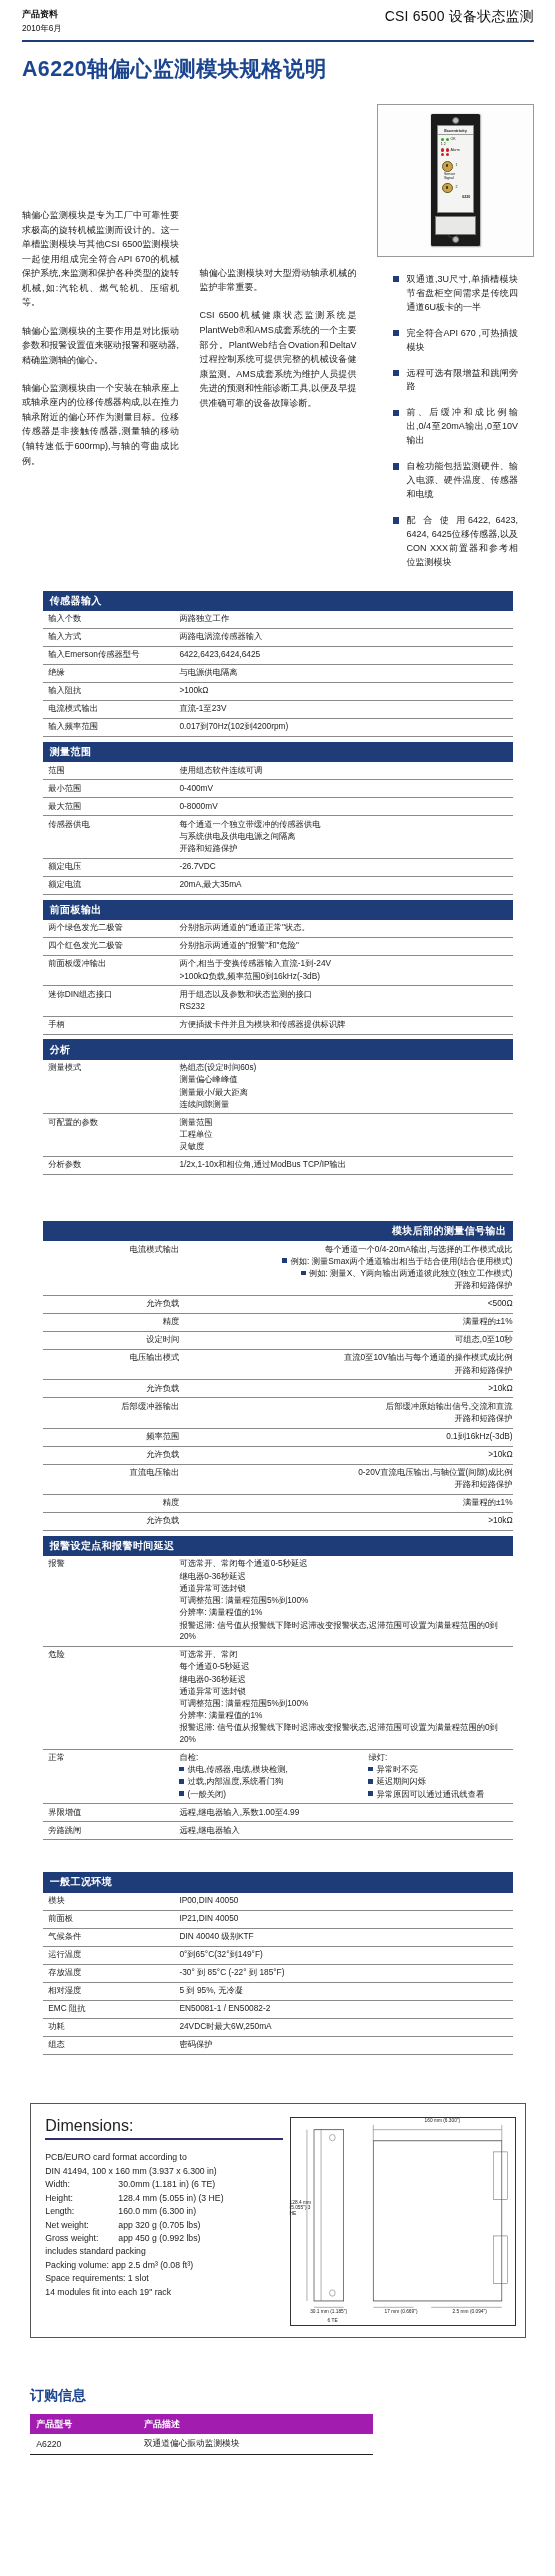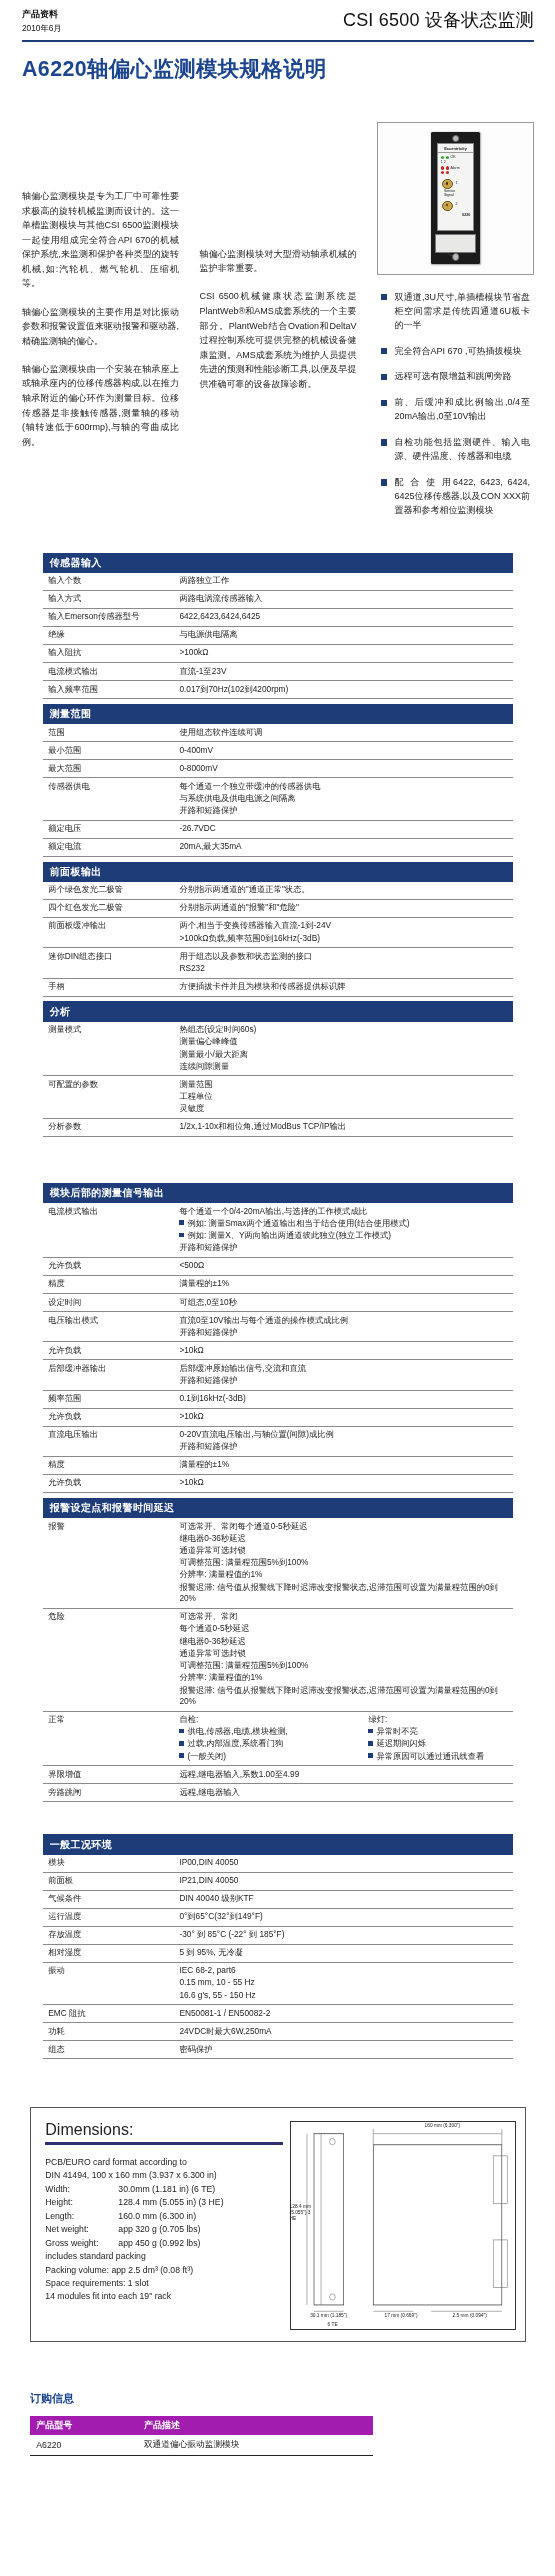--- a/index.html
+++ b/index.html
@@ -3,21 +3,21 @@
 <meta charset="utf-8">
 <style>
   html,body{margin:0;padding:0;background:#fff;}
   body{width:556px;font-family:"Liberation Sans","DejaVu Sans",sans-serif;color:#222;}
   .page{width:556px;height:2576px;box-sizing:border-box;padding:8px 22px 0 22px;overflow:hidden;background:#fff;}
 
   
   .hdr{display:flex;justify-content:space-between;align-items:flex-start;}
   .eyebrow{font-size:9px;font-weight:bold;color:#111;}
   .docdate{font-size:8.3px;color:#111;margin-top:2.4px;}
-  .prodline{font-size:18px;color:#111;letter-spacing:0.2px;}
+  .prodline{font-size:14px;color:#111;letter-spacing:0.2px;}
   .hdr-rule{height:1.6px;background:#1e3d78;margin-top:5.6px;}
   h1.title{font-size:21.4px;color:#1c4590;margin:12.7px 0 20.6px 0;font-weight:bold;letter-spacing:0.4px;}
 
   
   .intro{display:flex;gap:20.6px;min-height:444px;align-items:center;}
   .intro .col{flex:1;min-width:0;}
   .intro-p{font-size:9px;line-height:1.62;margin:0 0 13.5px 0;text-align:justify;}
 
   
   .module-figure{border:0.8px solid #999;background:#fdfdfd;height:151px;display:flex;align-items:center;justify-content:center;margin-bottom:16px;}
@@ -33,28 +33,28 @@
   .conn{width:8.7px;height:8.7px;border-radius:50%;background:#c9a44c;border:1.6px solid #6f5a1e;margin:3.2px 0 0 4.8px;position:relative;}
   .conn:after{content:"";position:absolute;left:2.4px;top:2.4px;width:2.4px;height:2.4px;border-radius:50%;background:#3a3012;}
   .connrow{display:flex;align-items:center;gap:2.4px;}
   .sensorlab{font-size:3.6px;line-height:4px;margin-left:6.3px;}
   .modelno{font-size:3.6px;text-align:right;margin:1.6px 3.2px 0 0;font-weight:bold;}
   .cfg{position:absolute;left:8px;bottom:-25.4px;width:11px;height:11px;border-radius:50%;background:#111;border:1.6px solid #444;}
   .cfglab{position:absolute;left:25.4px;bottom:-22px;font-size:3.6px;color:#222;}
   .mod .blank{position:absolute;left:4px;right:4px;bottom:11px;height:17.5px;background:#e8e8e6;border:0.8px solid #777;}
 
   
-  ul.features{list-style:none;margin:4px;padding:0;}
+  ul.features{list-style:none;margin:16px;padding:0;}
   ul.features li{font-size:9px;line-height:1.55;margin-bottom:12px;position:relative;padding-left:13.5px;text-align:justify;}
   ul.features li .sqb{position:absolute;left:0;top:3.2px;width:6.3px;height:6.3px;background:#1e3d78;}
 
   
   #spec-tables{margin:0 21.4px;}
   .spec-section{margin-top:4.8px;}
-  .gap-lg{margin-top:46px;} .gap-md{margin-top:32px;}
+  .gap-lg{margin-top:46px;text-align:right;} .gap-md{margin-top:32px;}
   .spec-bar{background:#1e3d78;color:#fff;font-size:10px;font-weight:bold;padding:3.2px 6.3px;letter-spacing:0.4px;}
   .spec-row{display:flex;border-bottom:0.8px solid #8a8a8a;padding:2.4px 0;font-size:8.3px;line-height:1.38;}
   .spec-label{width:136px;flex:none;padding-left:4.8px;box-sizing:border-box;}
   .spec-value{flex:1;display:flex;min-width:0;}
   .spec-value.single{display:block;}
   .spec-subcol{min-width:0;} .spec-subcol:first-child{width:189px;flex:none;} .spec-subcol:last-child{flex:1;}
   .spec-line{margin-bottom:0.8px;}
   .sq{display:inline-block;width:4.8px;height:4.8px;background:#1e3d78;margin-right:3.2px;position:relative;top:-0.8px;}
 
   
@@ -65,21 +65,21 @@
   .dims-line{font-size:8.7px;line-height:1.55;color:#222;display:flex;}
   .dims-l{width:73px;flex:none;}
   .dims-drawing{flex:1;position:relative;margin-left:6.3px;}
   .draw-frame{position:absolute;inset:0;border:1.2px solid #333;}
   .dlabel{position:absolute;font-size:4.8px;color:#222;line-height:1.25;}
   svg .ln{stroke:#444;stroke-width:1;fill:none;}
   svg .thin{stroke:#666;stroke-width:.7;fill:none;}
 
   
   .ordering{margin:49px 8px 0 8px;}
-  .ordering-title{font-size:11px;font-weight:bold;color:#1c4590;margin-bottom:9.5px;}
+  .ordering-title{font-size:14px;font-weight:bold;color:#1c4590;margin-bottom:9.5px;}
   .ord-table{width:343px;border-collapse:collapse;}
   .ord-table th{background:#a21caf;color:#fff;font-size:9px;text-align:left;padding:3.2px 6.3px;font-weight:bold;}
   .ord-table td{font-size:8.7px;padding:4px 6.3px;border-bottom:1.6px solid #222;}
   .ord-table th:first-child,.ord-table td:first-child{width:95px;}
 </style>
 </head>
 <body>
 
 <div class="page">
 
@@ -462,28 +462,20 @@
             <div class="spec-line">-30° 到 85°C (-22° 到 185°F)</div>
           </div>
         </div>
         <div class="spec-row">
           <div class="spec-label">相对湿度</div>
           <div class="spec-value single">
             <div class="spec-line">5 到 95%, 无冷凝</div>
           </div>
         </div>
         <div class="spec-row">
-          <div class="spec-label">振动</div>
-          <div class="spec-value single">
-            <div class="spec-line">IEC 68-2, part6</div>
-            <div class="spec-line">0.15 mm, 10 - 55 Hz</div>
-            <div class="spec-line">16.6 g's, 55 - 150 Hz</div>
-          </div>
-        </div>
-        <div class="spec-row">
           <div class="spec-label">EMC 阻抗</div>
           <div class="spec-value single">
             <div class="spec-line">EN50081-1 / EN50082-2</div>
           </div>
         </div>
         <div class="spec-row">
           <div class="spec-label">功耗</div>
           <div class="spec-value single">
             <div class="spec-line">24VDC时最大6W,250mA</div>
           </div>

